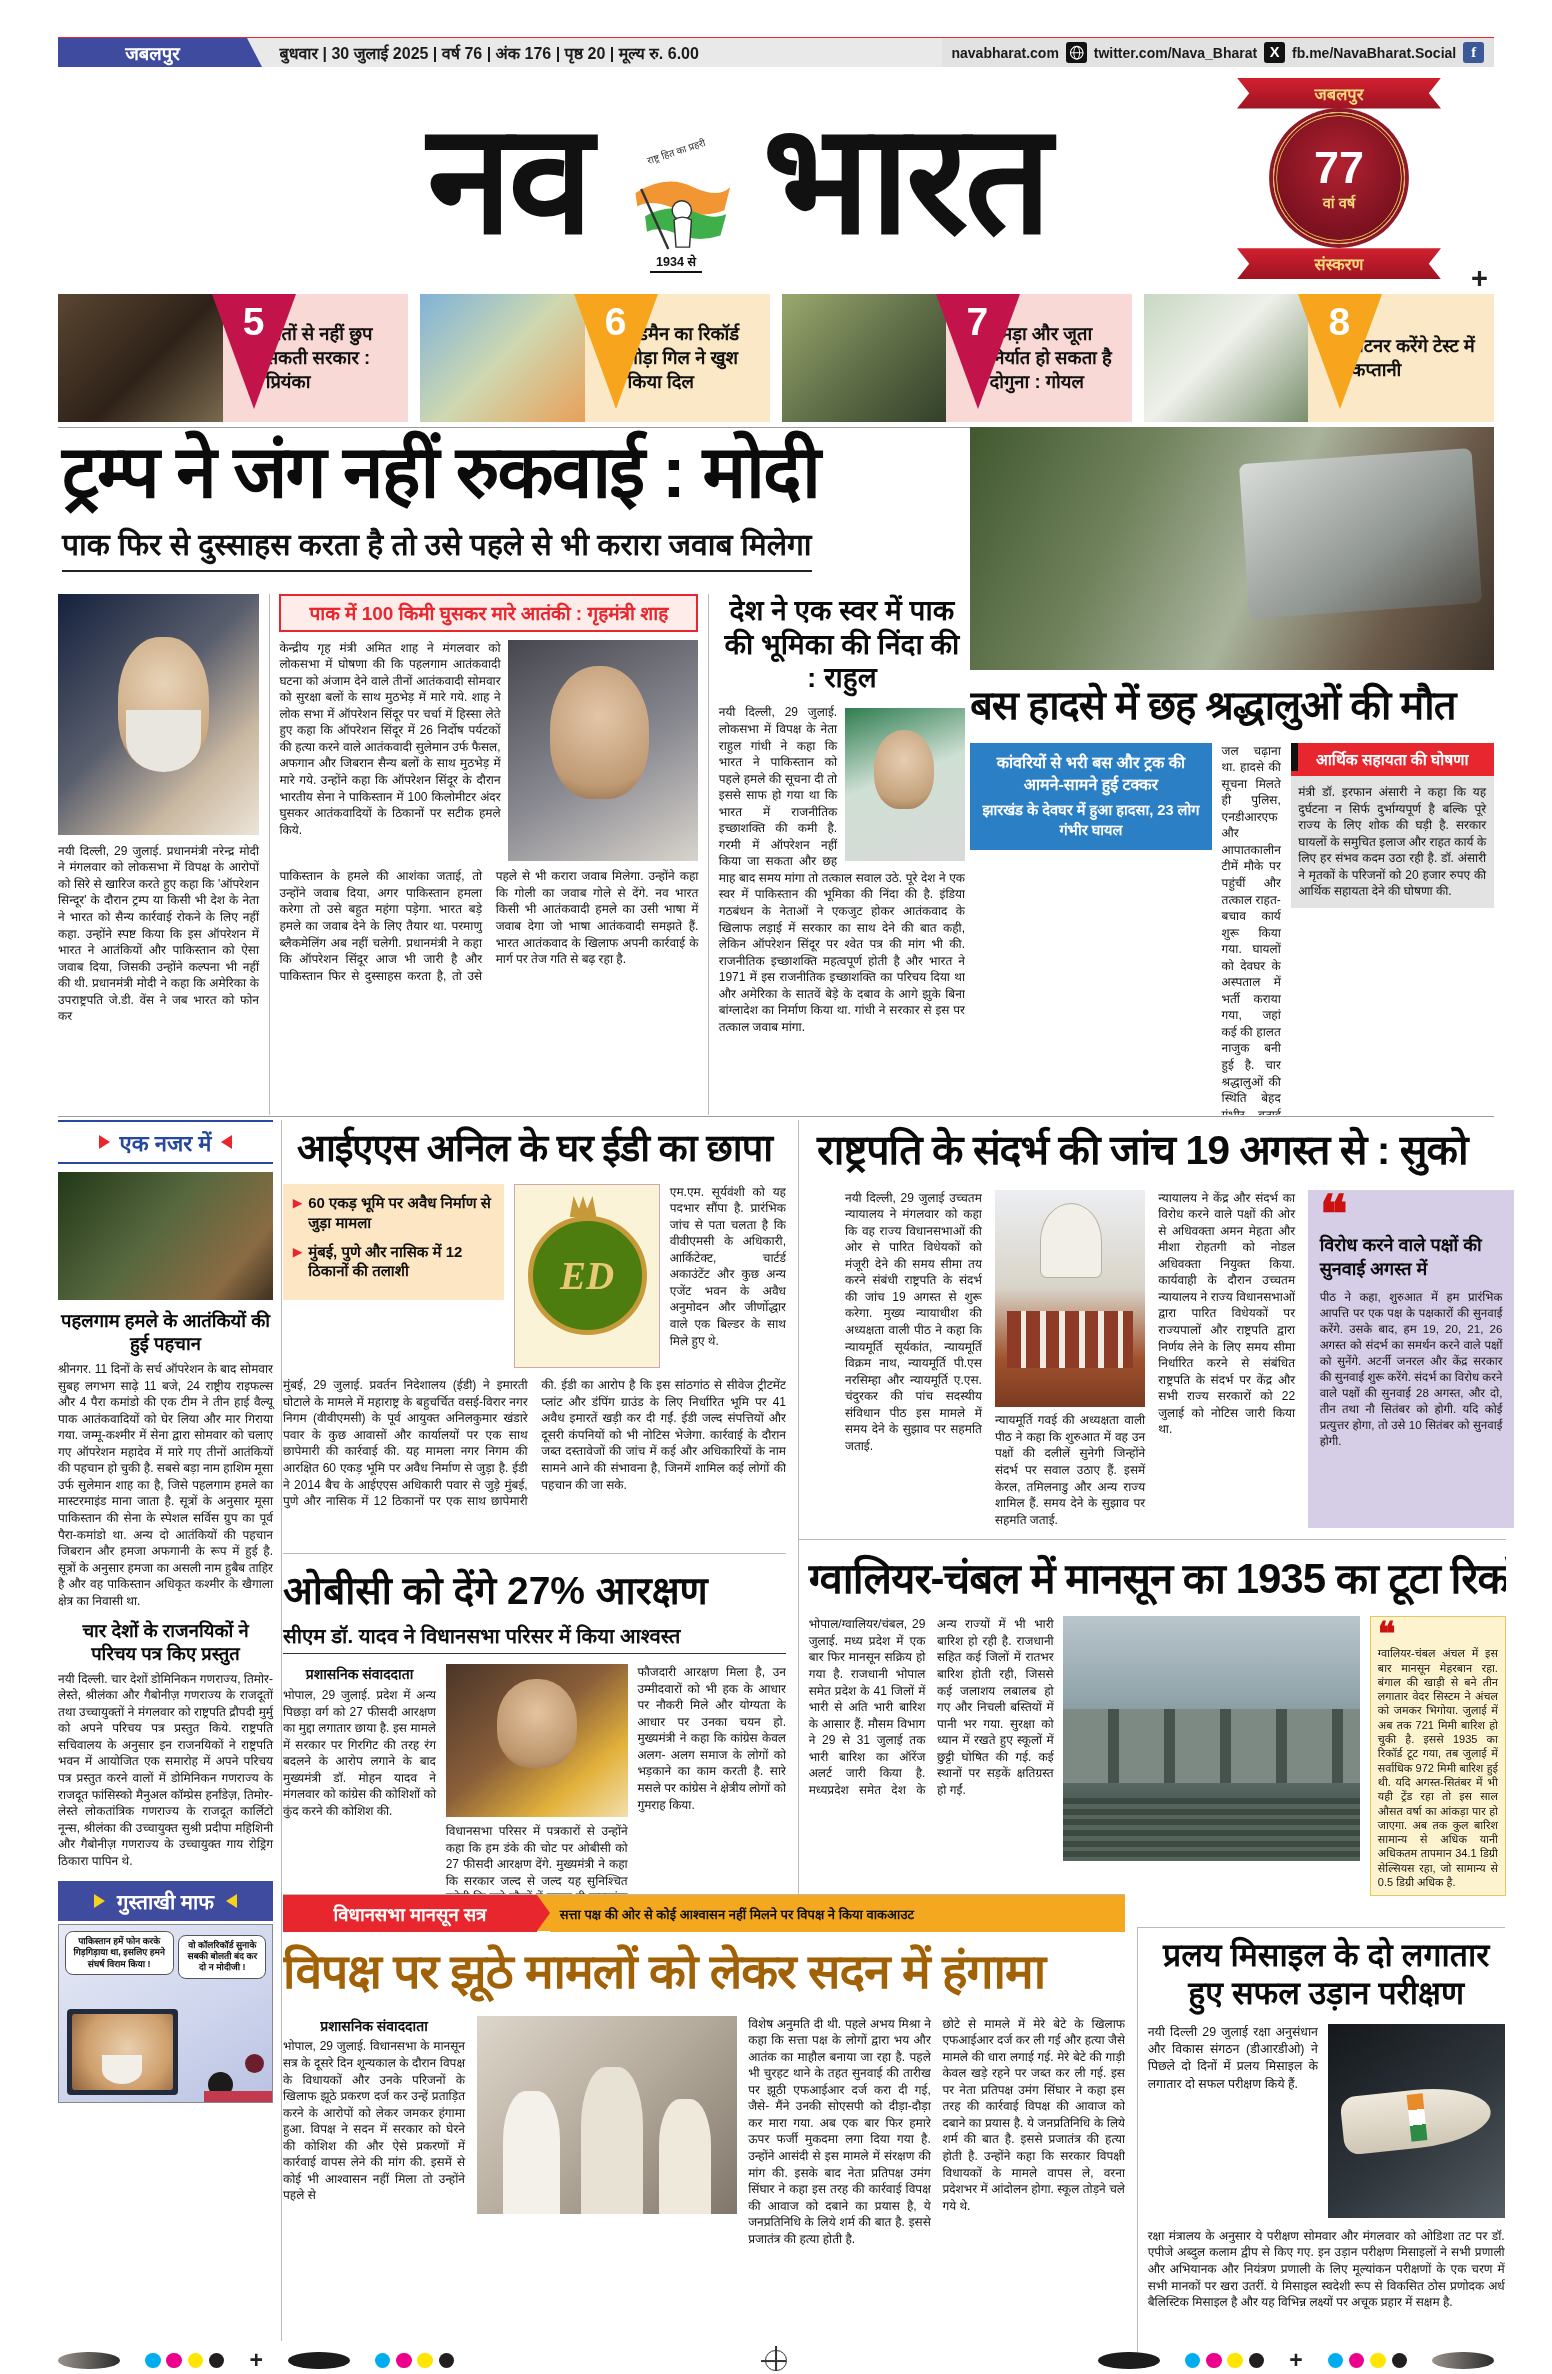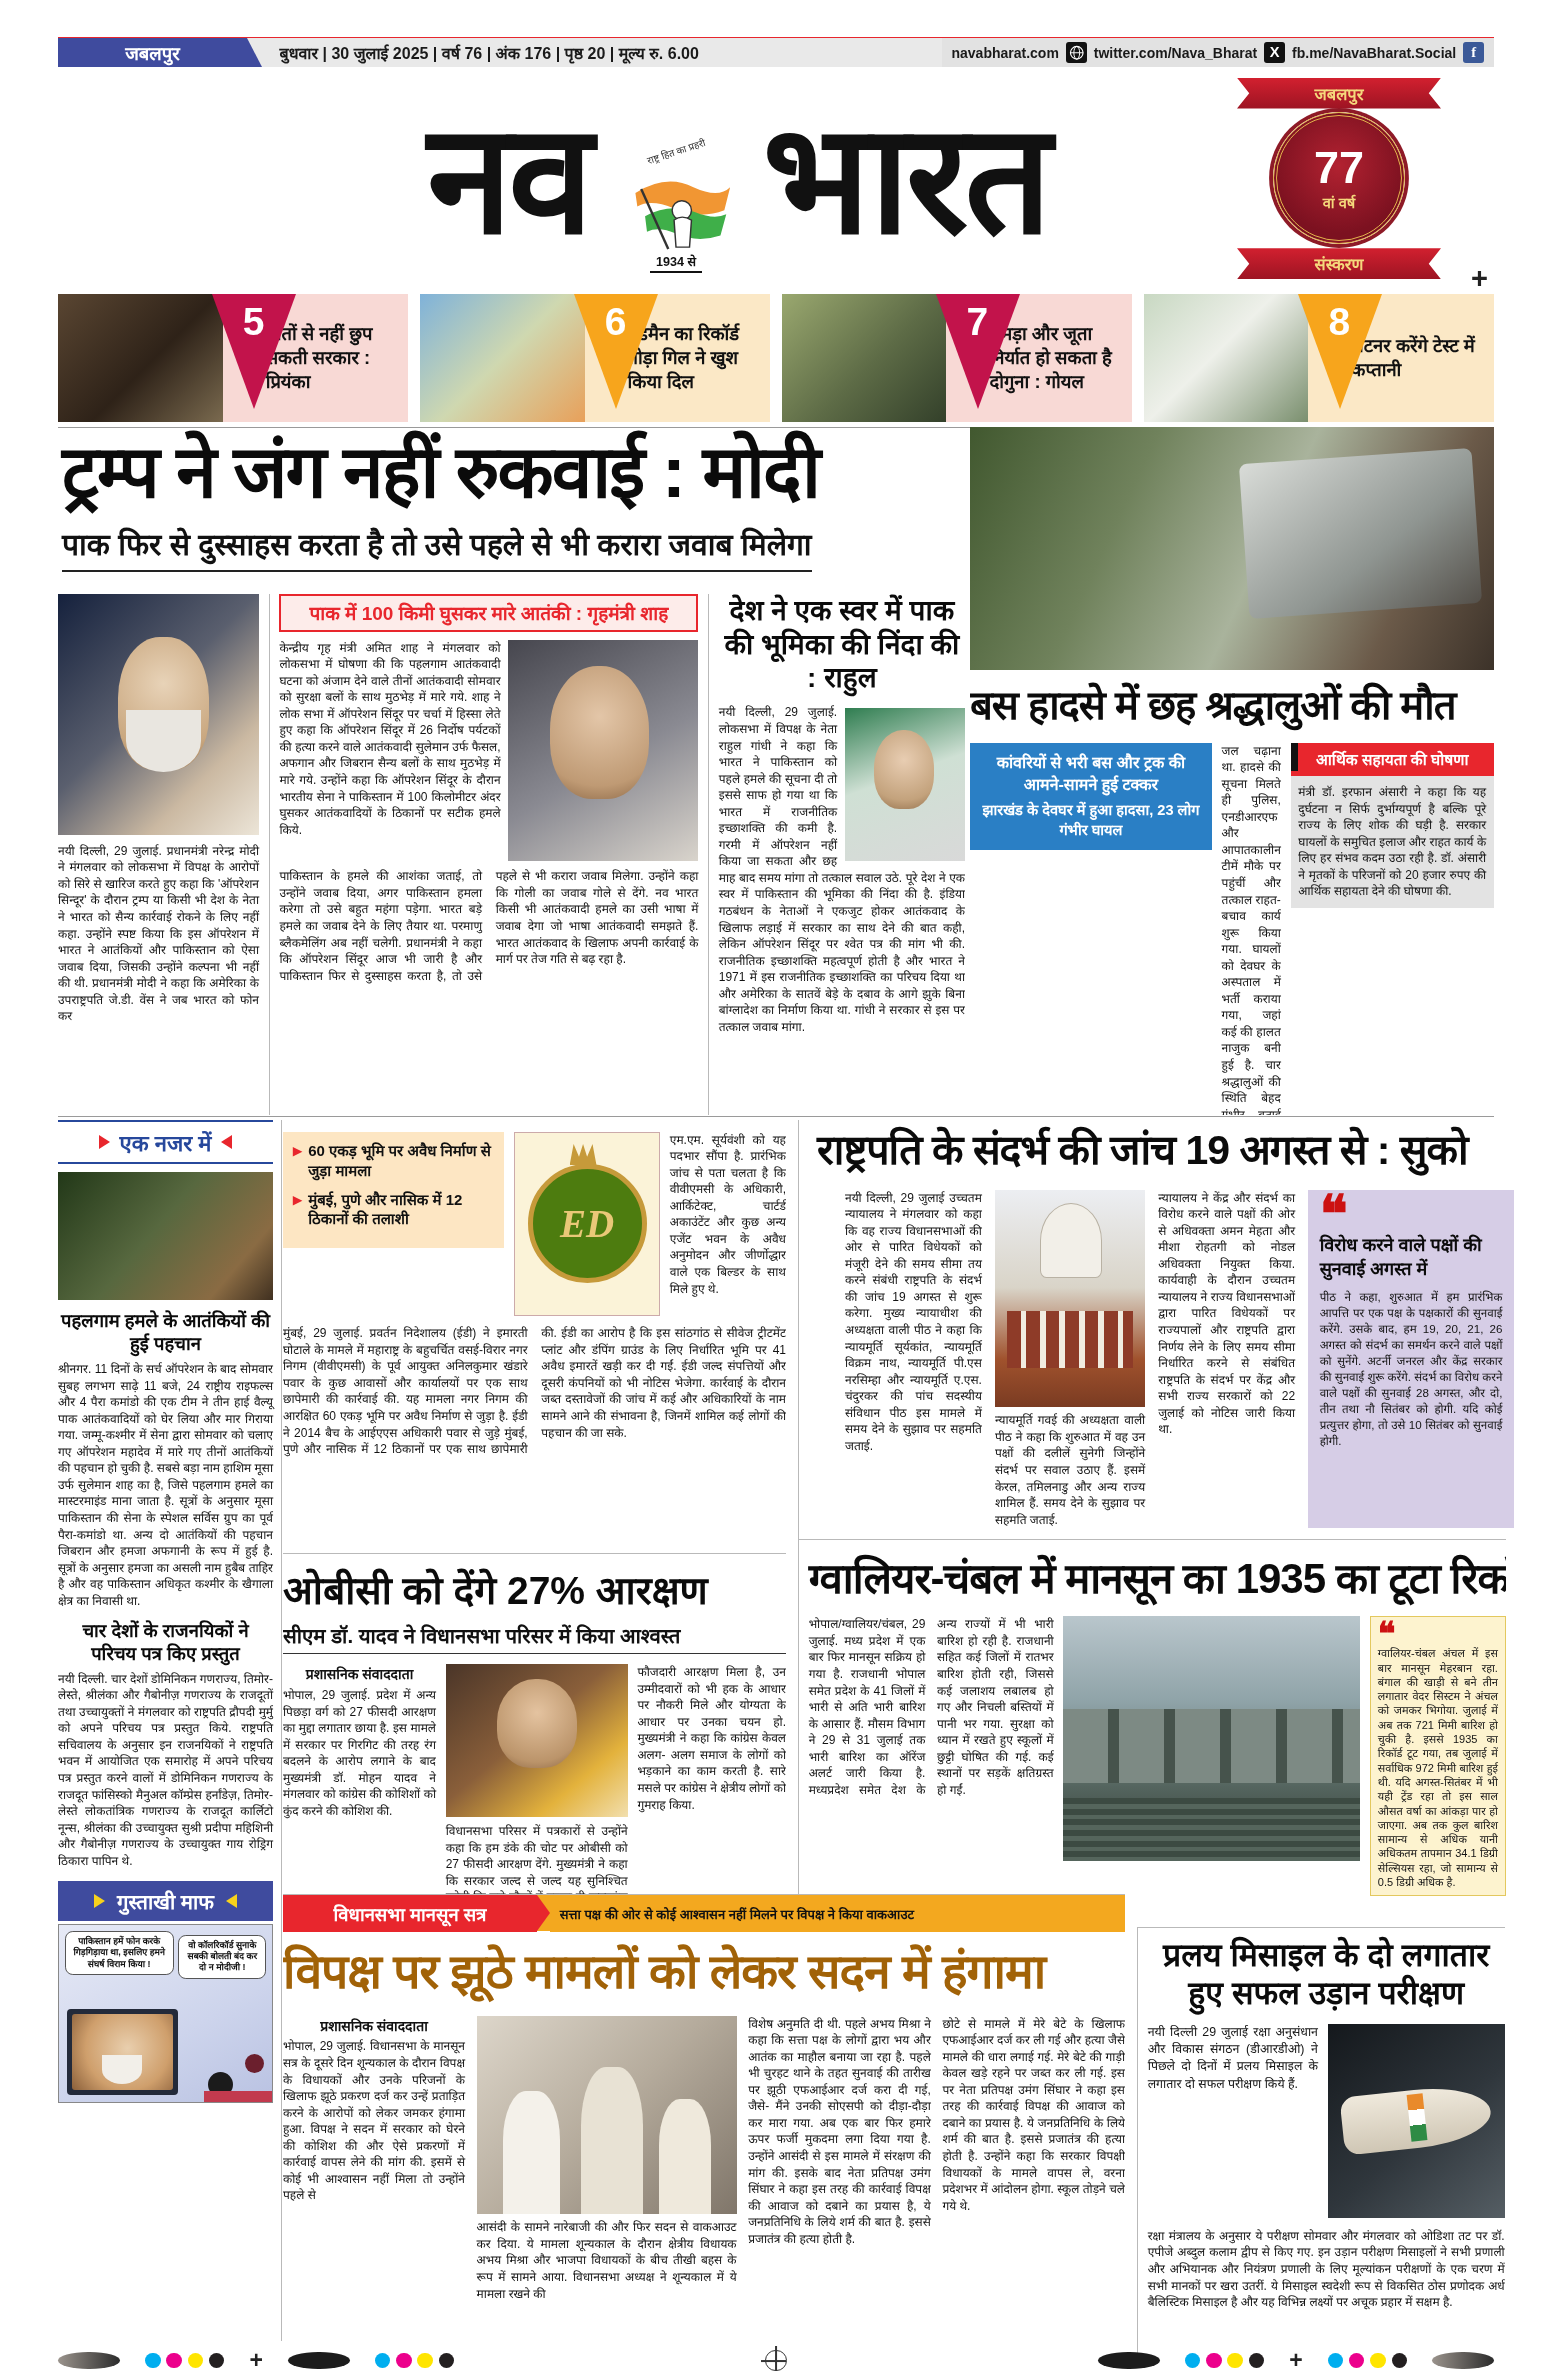--- a/index.html
+++ b/index.html
@@ -413,20 +413,21 @@
       <div id="tv">
           <div class="screen"></div>
         </div>
       <div class="viewer" id="viewer1"></div>
       <div class="viewer" id="viewer2"></div>
       <div id="couch"></div>
     </div>
   </div>
 
   <div id="ed" class="abs">
+    <div id="ed-headline">आईएएस अनिल के घर ईडी का छापा</div>
     <div id="ed-row">
       <div id="ed-bullets">
         <div class="ed-bullet">
             <span class="bmark">▶</span>
           <span>60 एकड़ भूमि पर अवैध निर्माण से जुड़ा मामला</span>
           </div>
         <div class="ed-bullet">
             <span class="bmark">▶</span>
           <span>मुंबई, पुणे और नासिक में 12 ठिकानों की तलाशी</span>
           </div>
@@ -507,21 +508,20 @@
       <div class="cA">
         <div class="byline">प्रशासनिक संवाददाता</div>
         <div class="body-txt">भोपाल, 29 जुलाई. विधानसभा के मानसून सत्र के दूसरे दिन शून्यकाल के दौरान विपक्ष के विधायकों और उनके परिजनों के खिलाफ झूठे प्रकरण दर्ज कर उन्हें प्रताड़ित करने के आरोपों को लेकर जमकर हंगामा हुआ. विपक्ष ने सदन में सरकार को घेरने की कोशिश की और ऐसे प्रकरणों में कार्रवाई वापस लेने की मांग की. इसमें से कोई भी आश्वासन नहीं मिला तो उन्होंने पहले से</div>
       </div>
       <div id="uproar-mid">
         <div id="uproar-photo" class="photo">
           <div class="p1"></div>
             <div class="p2"></div>
             <div class="p3"></div>
         </div>
-        <div class="body-txt" style="margin-top:5.8px;">आसंदी के सामने नारेबाजी की और फिर सदन से वाकआउट कर दिया. ये मामला शून्यकाल के दौरान क्षेत्रीय विधायक अभय मिश्रा और भाजपा विधायकों के बीच तीखी बहस के रूप में सामने आया. विधानसभा अध्यक्ष ने शून्यकाल में ये मामला रखने की</div>
       </div>
       <div class="cC body-txt">विशेष अनुमति दी थी. पहले अभय मिश्रा ने कहा कि सत्ता पक्ष के लोगों द्वारा भय और आतंक का माहौल बनाया जा रहा है. पहले भी चुरहट थाने के तहत सुनवाई की तारीख पर झूठी एफआईआर दर्ज करा दी गई, जैसे- मैंने उनकी सोएसपी को दीड़ा-दौड़ा कर मारा गया. अब एक बार फिर हमारे ऊपर फर्जी मुकदमा लगा दिया गया है. उन्होंने आसंदी से इस मामले में संरक्षण की मांग की. इसके बाद नेता प्रतिपक्ष उमंग सिंघार ने कहा इस तरह की कार्रवाई विपक्ष की आवाज को दबाने का प्रयास है, ये जनप्रतिनिधि के लिये शर्म की बात है. इससे प्रजातंत्र की हत्या होती है.</div>
       <div class="cD body-txt">छोटे से मामले में मेरे बेटे के खिलाफ एफआईआर दर्ज कर ली गई और हत्या जैसे मामले की धारा लगाई गई. मेरे बेटे की गाड़ी केवल खड़े रहने पर जब्त कर ली गई. इस पर नेता प्रतिपक्ष उमंग सिंघार ने कहा इस तरह की कार्रवाई विपक्ष की आवाज को दबाने का प्रयास है. ये जनप्रतिनिधि के लिये शर्म की बात है. इससे प्रजातंत्र की हत्या होती है. उन्होंने कहा कि सरकार विपक्षी विधायकों के मामले वापस ले, वरना प्रदेशभर में आंदोलन होगा. स्कूल तोड़ने चले गये थे.</div>
     </div>
   </div>
 
   <div id="missile" class="abs">
     <div id="missile-headline">प्रलय मिसाइल के दो लगातार हुए सफल उड़ान परीक्षण</div>
     <div id="missile-row">
       <div class="body-txt">नयी दिल्ली 29 जुलाई रक्षा अनुसंधान और विकास संगठन (डीआरडीओ) ने पिछले दो दिनों में प्रलय मिसाइल के लगातार दो सफल परीक्षण किये हैं.</div>

